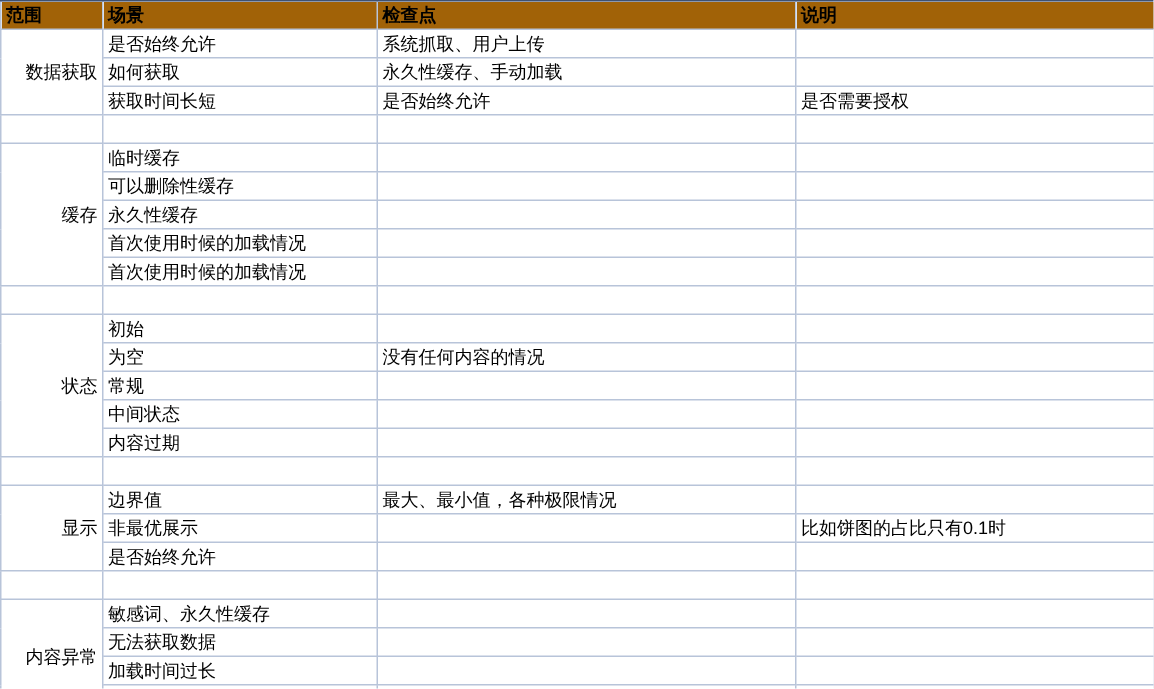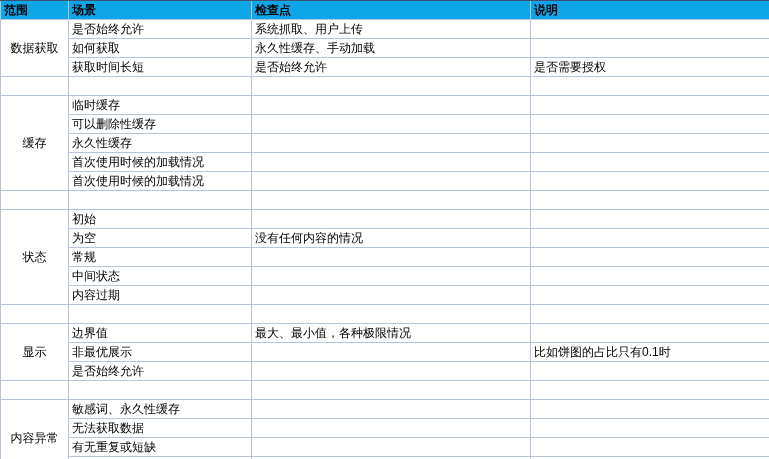--- a/index.html
+++ b/index.html
@@ -35,26 +35,26 @@
     height: 18px;
     padding: 0 3px;
     vertical-align: middle;
     font-size: 12px;
     line-height: 16px;
     white-space: nowrap;
     overflow: hidden;
   }
   td.head {
     font-weight: bold;
-    background: #0ea5e9;
+    background: #a16207;
     border-bottom: 2px solid #4a5c78;
   }
   td.scope {
     vertical-align: middle;
-    text-align: center;
+    text-align: right;
   }
   .spacer-row td {
     height: 11px;
     border: none;
   }
   .topline {
     position: absolute;
     left: 0;
     top: 0;
     width: 769px;
@@ -203,21 +203,21 @@
         <td>敏感词、永久性缓存</td>
         <td></td>
         <td></td>
       </tr>
       <tr>
         <td>无法获取数据</td>
         <td></td>
         <td></td>
       </tr>
       <tr>
-        <td>有无重复或短缺</td>
+        <td>加载时间过长</td>
         <td></td>
         <td></td>
       </tr>
       <tr>
         <td>错误提示</td>
         <td></td>
         <td>404，系统繁忙等</td>
       </tr>
     </tbody>
   </table>

